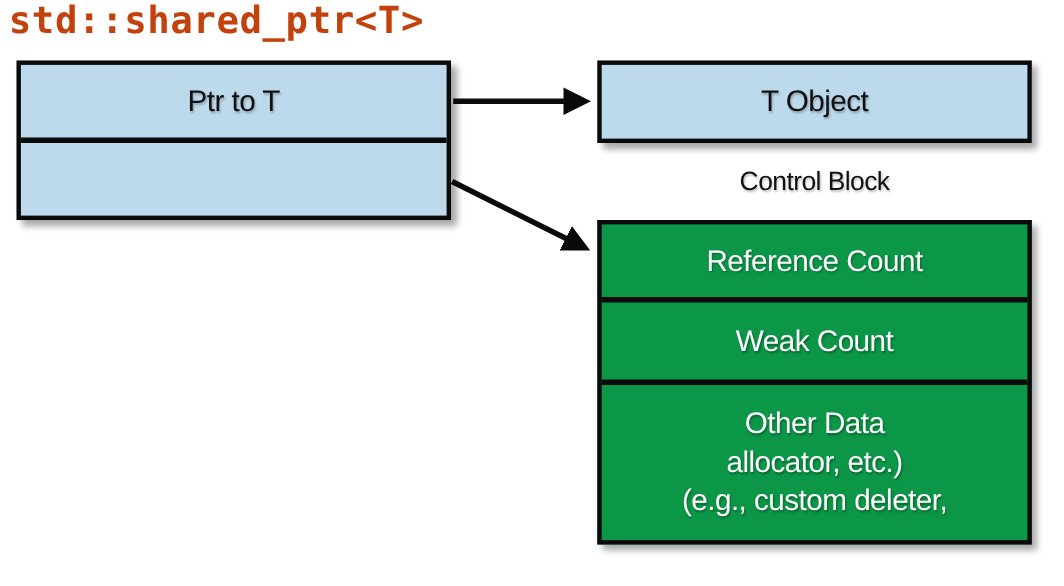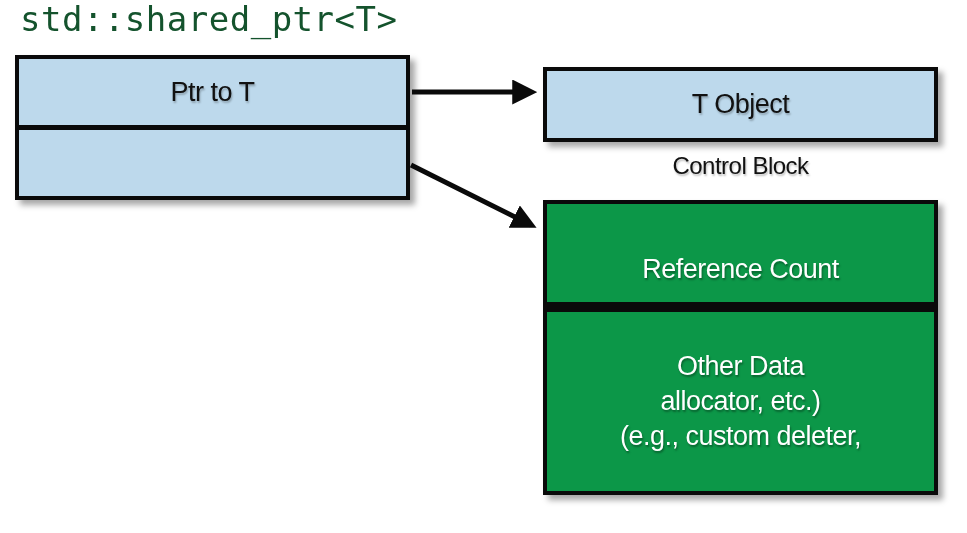--- a/index.html
+++ b/index.html
@@ -10,26 +10,26 @@
   .canvas {
     position: relative;
     width: 967px;
     height: 533px;
     background: #ffffff;
     overflow: hidden;
     font-family: "Liberation Sans", sans-serif;
   }
   .diagram-title {
     position: absolute;
-    left: 20px;
+    left: 8px;
     top: -1px;
     font-family: "DejaVu Sans Mono", monospace;
     font-size: 34px;
-    font-weight: 400;
-    color: #14532d;
+    font-weight: 700;
+    color: #c2410c;
     letter-spacing: 0.5px;
     white-space: nowrap;
   }
   .box {
     position: absolute;
     box-sizing: border-box;
     border: 4px solid #0a0a0a;
     box-shadow: 5px 5px 6px rgba(0,0,0,0.35);
     display: flex;
     flex-direction: column;
@@ -88,33 +88,36 @@
 
   <div class="diagram-title">std::shared_ptr&lt;T&gt;</div>
 
   <div class="box blue" style="left:15px; top:55px; width:395px; height:145px;">
     <div class="row" style="flex:0 0 66px;">
       <span class="cell-label">Ptr to T</span>
     </div>
     <div class="divider"></div>
   </div>
 
-  <div class="box blue" style="left:543px; top:55px; width:395px; height:75px;margin-top:12px;">
+  <div class="box blue" style="left:543px; top:55px; width:395px; height:75px;">
     <div class="row" style="flex:1 1 auto;">
       <span class="cell-label">T Object</span>
     </div>
   </div>
 
   <div class="section-heading">Control Block</div>
 
   <div class="box green" style="left:543px; top:200px; width:395px; height:295px;">
-    <div class="row" style="flex:0 0 66px;margin-top:32px;">
+    <div class="row" style="flex:0 0 66px;">
       <span class="cell-label light">Reference Count</span>
     </div>
     <div class="divider"></div>
+    <div class="row" style="flex:0 0 70px;">
+      <span class="cell-label light">Weak Count</span>
+    </div>
     <div class="divider"></div>
     <div class="row multi-line" style="flex:1 1 auto;">
       <span class="cell-label light">Other Data</span>
       <span class="cell-label light">allocator, etc.)</span>
       <span class="cell-label light">(e.g., custom deleter,</span>
     </div>
   </div>
 
   <svg class="arrows" width="967" height="533" viewBox="0 0 967 533">
     <defs>

